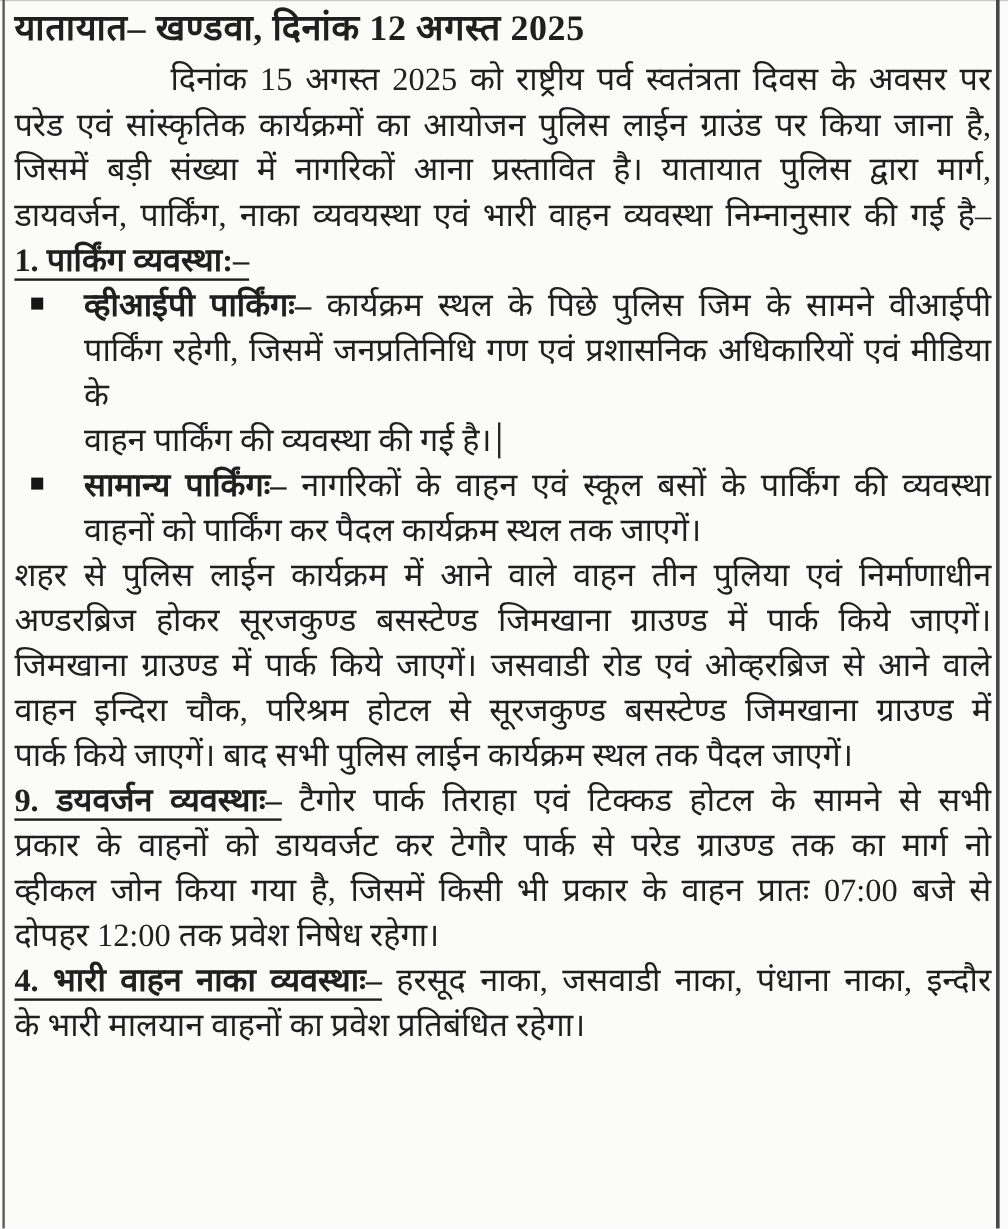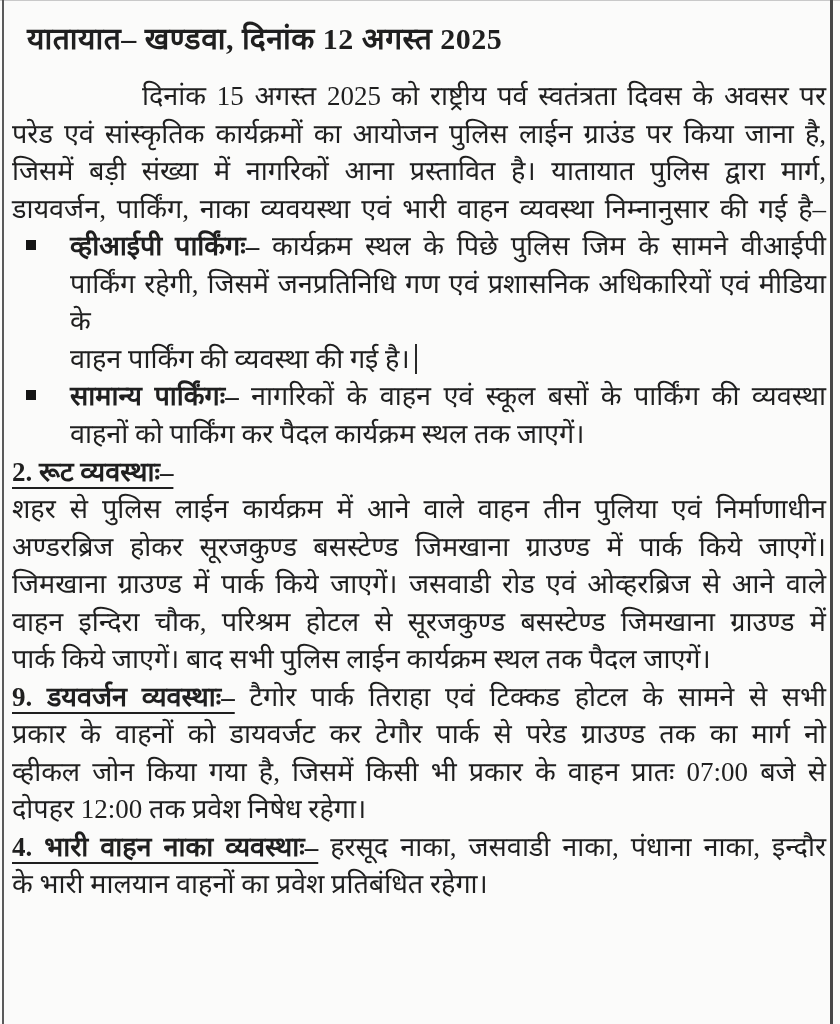--- a/index.html
+++ b/index.html
@@ -14,21 +14,21 @@
     font-size: 27px;
     line-height: 37.5px;
     padding: 0 14px 0 12px;
     overflow: hidden;
   }
   .edge-top  { position: absolute; top: 0; left: 0; right: 0; height: 1px; background: #c9c9c9; }
   .edge-left { position: absolute; top: 0; left: 2px; width: 2px; height: 100%; background: #5a5a5a; }
   .edge-right{ position: absolute; top: 0; right: 7px; width: 3px; height: 100%; background: #474747; }
 
   .doc-title {
-    margin: 15px;
+    margin: 0;
     font-size: 30px;
     font-weight: bold;
     line-height: 48px;
     letter-spacing: 0.5px;
   }
   .line { text-align: justify; }
   .jfull { text-align: justify; text-align-last: justify; }
   .indent-first { text-indent: 130px; }
 
   .sec-head {
@@ -73,39 +73,39 @@
 
   <h1 class="doc-title">यातायात– खण्डवा, दिनांक 12 अगस्त 2025</h1>
 
   <div class="para">
     <div class="line jfull indent-first">दिनांक 15 अगस्त 2025 को राष्ट्रीय पर्व स्वतंत्रता दिवस के अवसर पर</div>
     <div class="line jfull">परेड एवं सांस्कृतिक कार्यक्रमों का आयोजन पुलिस लाईन ग्राउंड पर किया जाना है,</div>
     <div class="line jfull">जिसमें बड़ी संख्या में नागरिकों आना प्रस्तावित है। यातायात पुलिस द्वारा मार्ग,</div>
     <div class="line jfull">डायवर्जन, पार्किंग, नाका व्यवयस्था एवं भारी वाहन व्यवस्था निम्नानुसार की गई है–</div>
   </div>
 
+  <h2 class="sec-head"><span class="ul">1. पार्किंग व्यवस्था:–</span></h2>
 
   <div class="bullet">
     <span class="sq"></span>
     <div class="bullet-body">
       <div class="line jfull"><span class="blabel">व्हीआईपी पार्किंगः–</span> <span>कार्यक्रम स्थल के पिछे पुलिस जिम के सामने वीआईपी</span></div>
       <div class="line jfull">पार्किंग रहेगी, जिसमें जनप्रतिनिधि गण एवं प्रशासनिक अधिकारियों एवं मीडिया के</div>
       <div class="line"><span>वाहन पार्किंग की व्यवस्था की गई है।</span><span class="cursor"></span></div>
     </div>
   </div>
 
   <div class="bullet">
     <span class="sq"></span>
     <div class="bullet-body">
       <div class="line jfull"><span class="blabel">सामान्य पार्किंगः–</span> <span>नागरिकों के वाहन एवं स्कूल बसों के पार्किंग की व्यवस्था</span></div>
       <div class="line">वाहनों को पार्किंग कर पैदल कार्यक्रम स्थल तक जाएगें।</div>
     </div>
   </div>
 
-  <h2 class="sec-head"><span class="ul">2. रूट व्यवस्थाः–</span></h2>
 
   <div class="para">
     <div class="line jfull">शहर से पुलिस लाईन कार्यक्रम में आने वाले वाहन तीन पुलिया एवं निर्माणाधीन</div>
     <div class="line jfull">अण्डरब्रिज होकर सूरजकुण्ड बसस्टेण्ड जिमखाना ग्राउण्ड में पार्क किये जाएगें।</div>
     <div class="line jfull">जिमखाना ग्राउण्ड में पार्क किये जाएगें। जसवाडी रोड एवं ओव्हरब्रिज से आने वाले</div>
     <div class="line jfull">वाहन इन्दिरा चौक, परिश्रम होटल से सूरजकुण्ड बसस्टेण्ड जिमखाना ग्राउण्ड में</div>
     <div class="line">पार्क किये जाएगें। बाद सभी पुलिस लाईन कार्यक्रम स्थल तक पैदल जाएगें।</div>
   </div>
 
   <div class="para">

